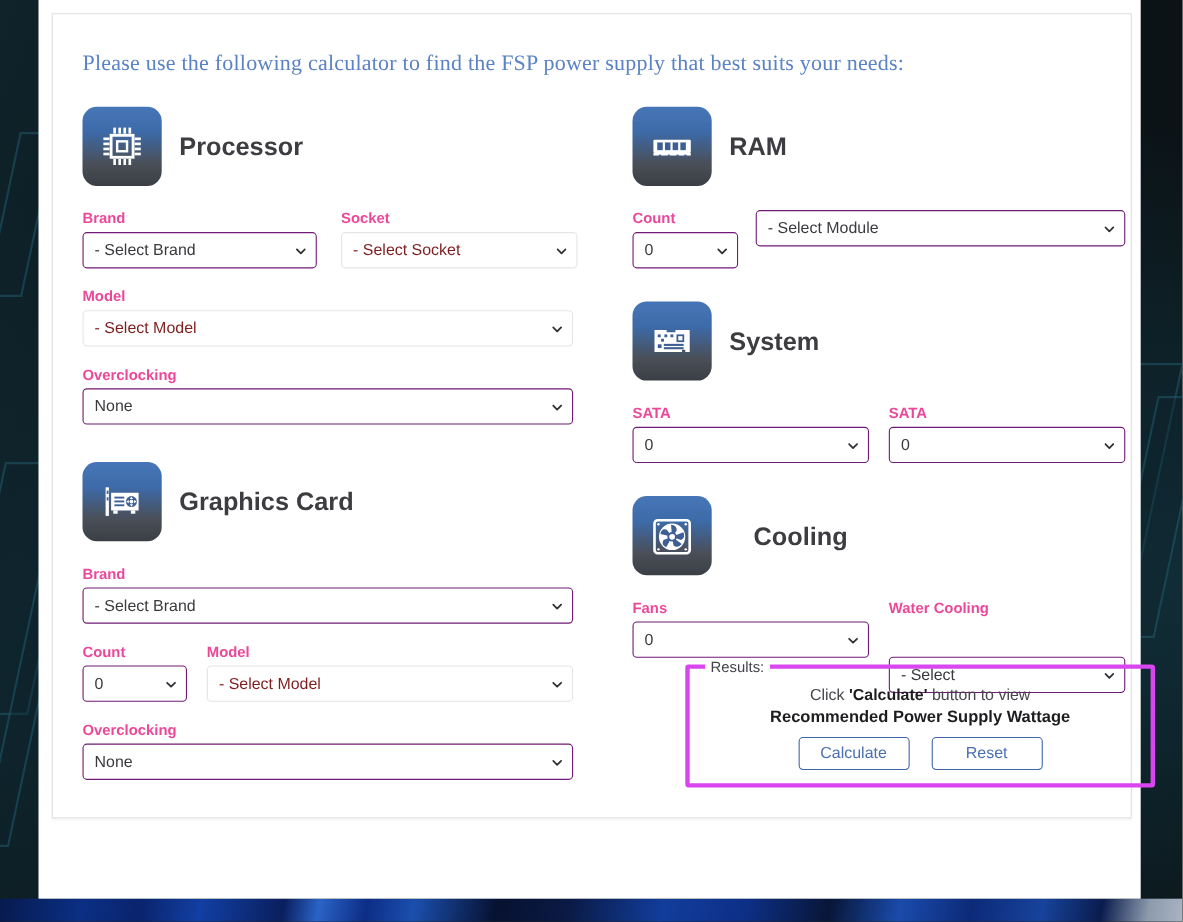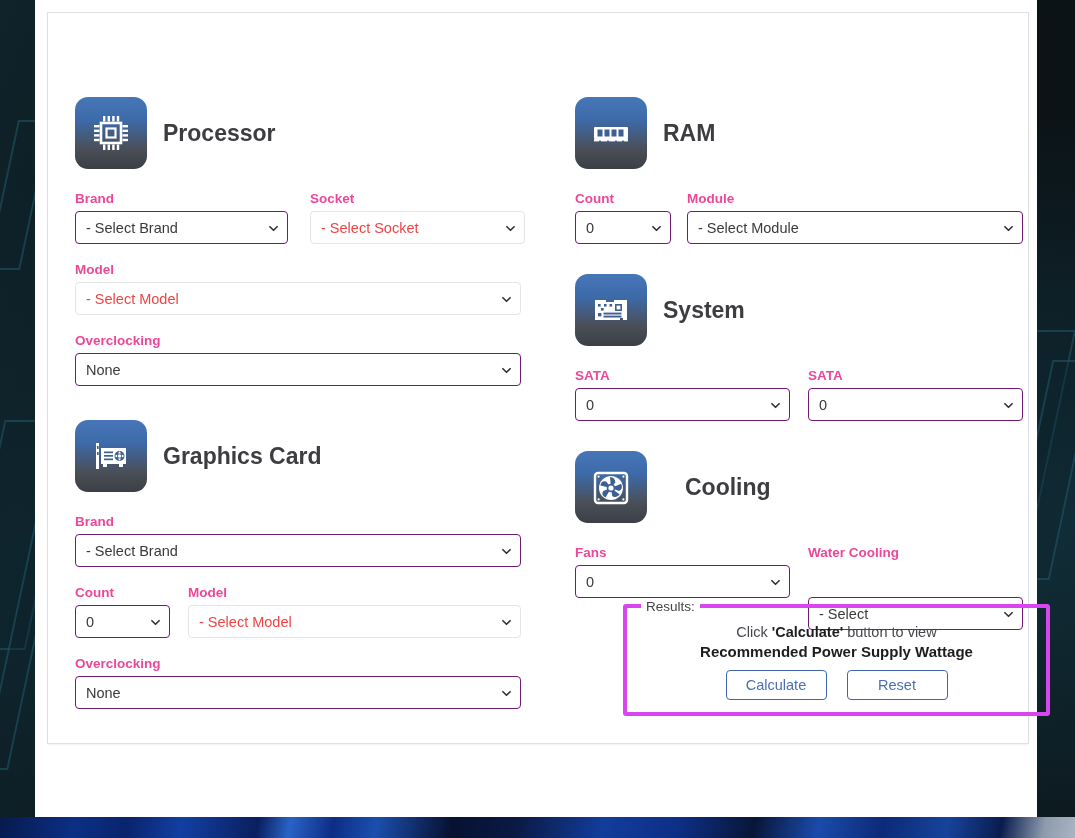--- a/index.html
+++ b/index.html
@@ -121,21 +121,21 @@
     padding: 0 26px 0 10px;
     font-size: 14.5px;
     color: #3a3a3e;
     cursor: pointer;
     user-select: none;
     white-space: nowrap;
     overflow: hidden;
   }
   .select-box.disabled {
     border-color: #e3e5e7;
-    color: #ef4444;
+    color: #7f1d1d;
     cursor: default;
   }
   .select-box .chevron {
     position: absolute;
     right: 9px; top: 50%;
     width: 9px; height: 9px;
     margin-top: -4px;
   }
   .select-box .chevron svg { display: block; }
 
@@ -193,20 +193,21 @@
   <div class="tech-shape ts4"></div>
   <div class="tech-shape ts5"></div>
   <div class="tech-shape ts6"></div>
 </div>
 <div id="wallpaper-strip"></div>
 
 <div id="page">
 
   <div id="calculator-card">
 
+    <div id="intro-text">Please use the following calculator to find the FSP power supply that best suits your needs:</div>
 
     <div class="column" id="left-column">
 
       <div class="section-head">
         <div class="section-icon">
           <svg width="42" height="42" viewBox="0 0 42 42" fill="#ffffff">
             <rect x="11" y="11" width="20" height="20" fill="none" stroke="#ffffff" stroke-width="2.6"></rect>
             <rect x="16.5" y="16.5" width="9" height="9" fill="none" stroke="#ffffff" stroke-width="2.2"></rect>
             <rect x="13" y="4" width="2.4" height="5.5"></rect>
             <rect x="17.6" y="4" width="2.4" height="5.5"></rect>
@@ -386,21 +387,20 @@
           <div class="select-box">
             <span>0</span>
             <span class="chevron">
               <svg width="9" height="9" viewBox="0 0 10 10">
                   <path d="M1 3 L5 7 L9 3" stroke="#2f3136" stroke-width="1.8" fill="none" stroke-linecap="round" stroke-linejoin="round"></path>
                 </svg>
             </span>
           </div>
         </div>
         <div class="field" style="width:336px; margin-left:16px;">
-          <div class="field-label">Module</div>
           <div class="select-box">
             <span>- Select Module</span>
             <span class="chevron">
               <svg width="9" height="9" viewBox="0 0 10 10">
                   <path d="M1 3 L5 7 L9 3" stroke="#2f3136" stroke-width="1.8" fill="none" stroke-linecap="round" stroke-linejoin="round"></path>
                 </svg>
             </span>
           </div>
         </div>
       </div>

